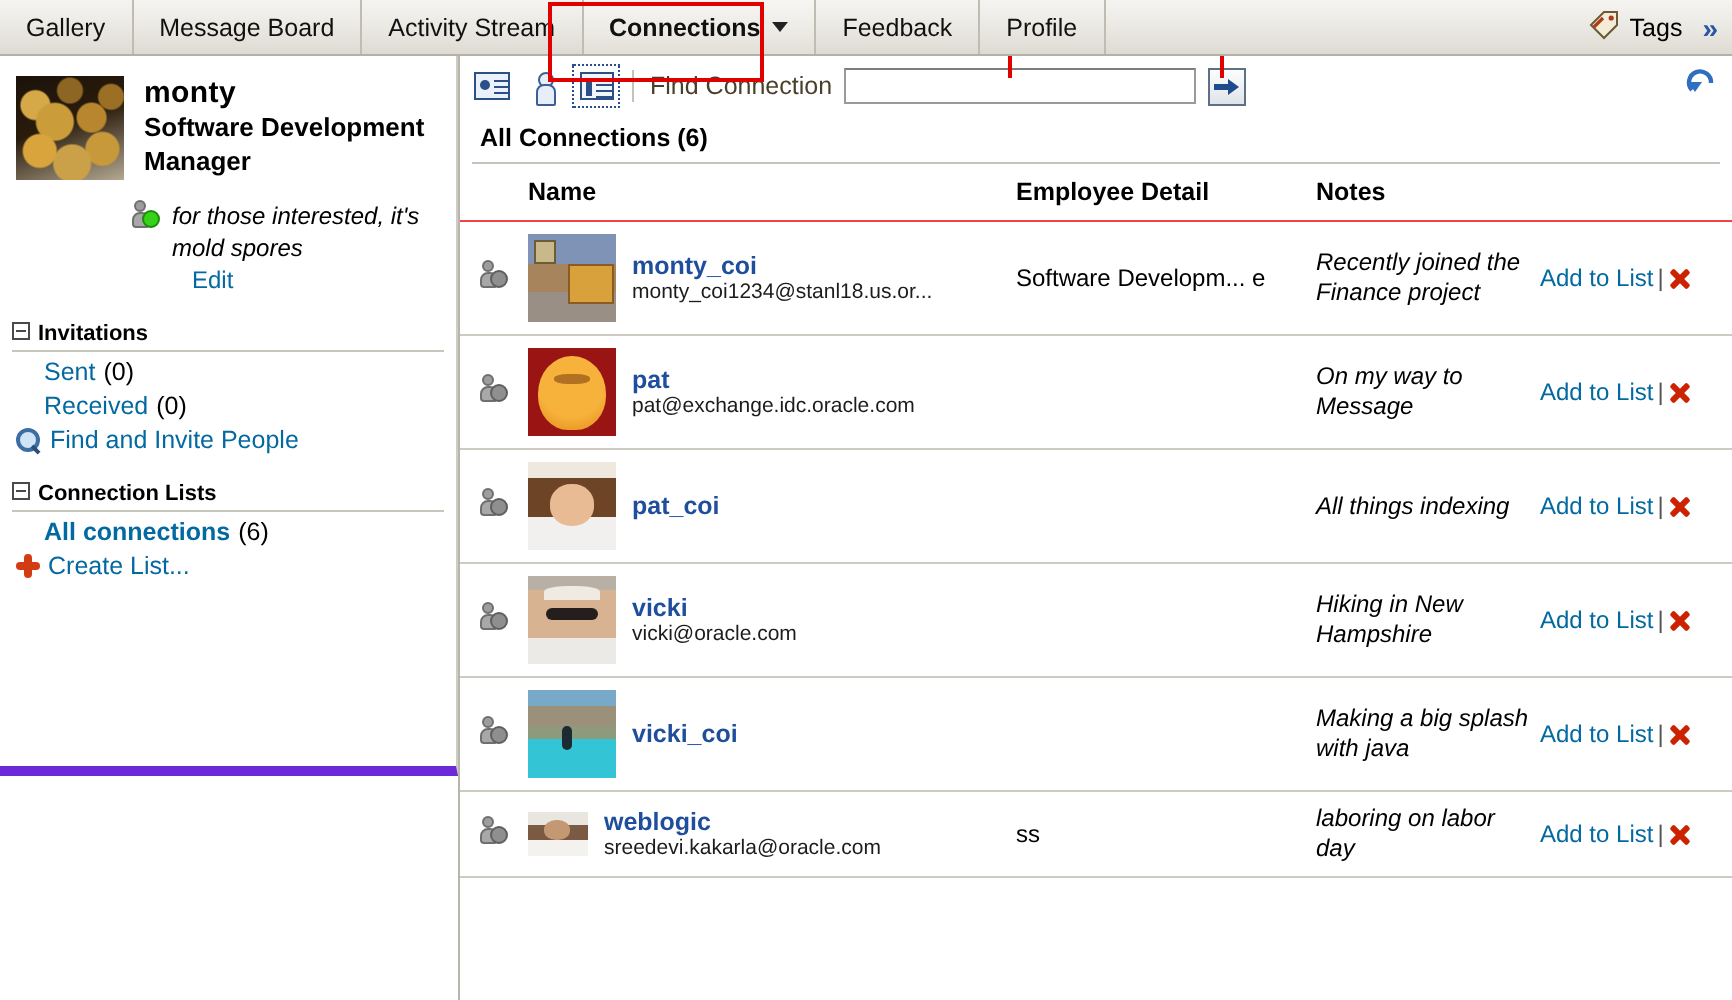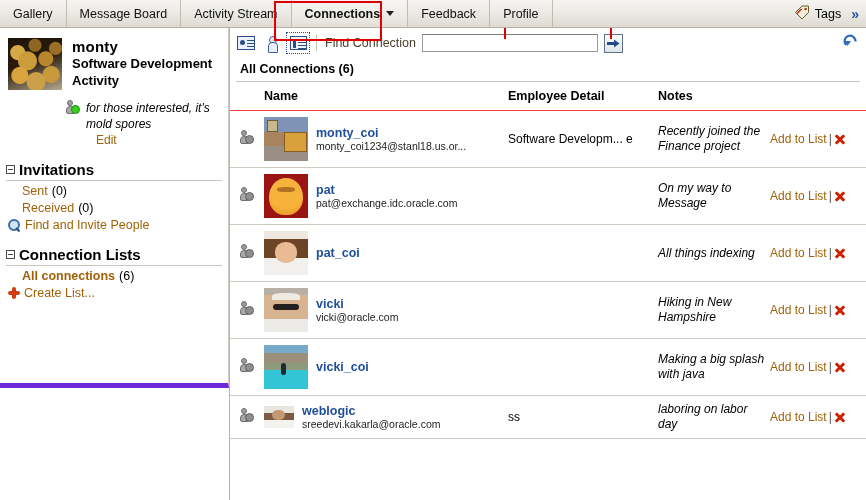--- a/index.html
+++ b/index.html
@@ -113,25 +113,25 @@
     display: flex;
     padding: 6px 14px 0 66px;
     gap: 6px;
   }
   #status-msg {
     font-style: italic; font-size: 12px; line-height: 16px;
   }
   #edit-row { padding-left: 96px; padding-top: 1px; }
 
   .sec-head {
-    display: flex; align-items: center;
+    display: flex; 
     margin: 14px 6px 0 6px;
     padding-bottom: 2px;
     border-bottom: 1px solid #c8c5bd;
-    font-weight: bold; font-size: 15px;
+    font-weight: bold; font-size: 11px;
   }
   .expander {
     display: inline-block;
     width: 9px; height: 9px;
     border: 1px solid #4a4a4a;
     margin-right: 4px;
     position: relative;
     background: #fff;
     flex: 0 0 9px;
   }
@@ -140,21 +140,21 @@
     left: 1px; right: 1px; top: 3px;
     border-top: 1px solid #4a4a4a;
   }
   .nav-row {
     display: flex; align-items: center;
     padding: 3px 0 0 8px;
     gap: 4px;
     font-size: 12.5px;
   }
   .nav-row.indent { padding-left: 22px; }
-  a.lnk { color: #a16207; text-decoration: none; cursor: pointer; }
+  a.lnk { color: #0369a1; text-decoration: none; cursor: pointer; }
   a.lnk.bold { font-weight: bold; }
   .count { color: #000; }
 
   
   .presence {
     position: relative;
     width: 14px; height: 15px;
     flex: 0 0 14px;
     display: inline-block;
   }
@@ -478,21 +478,21 @@
 
 <div id="layout">
 
   <div id="sidebar">
     <div id="sidebar-inner">
 
       <div id="profile">
         <div id="profile-pic"></div>
         <div id="profile-text">
           <div id="profile-name">monty</div>
-          <div id="profile-title">Software Development Activity</div>
+          <div id="profile-title">Software Development Manager</div>
         </div>
       </div>
 
       <div id="status-line">
         <span class="presence online">
           <span class="head"></span>
             <span class="body"></span>
             <span class="dot"></span>
         </span>
         <span id="status-msg">for those interested, it's mold spores</span>

